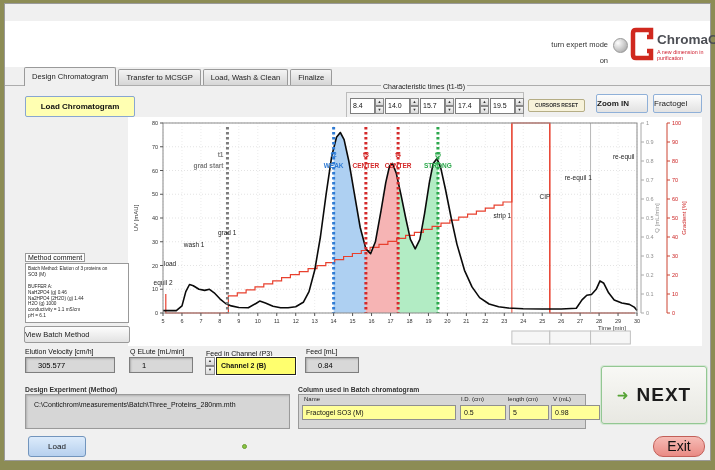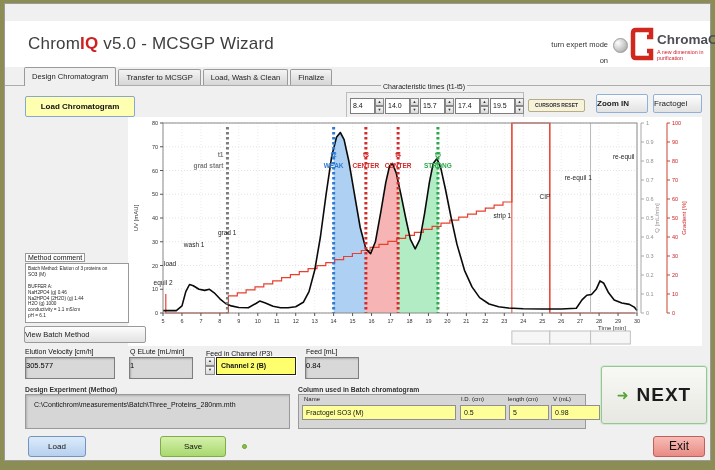--- a/index.html
+++ b/index.html
@@ -45,36 +45,33 @@
     color:#1a1a1a;text-align:left;}
   .sunken{background:#d8d8d8;border:1px solid #7e7e7e;box-shadow:inset 1px 1px 2px rgba(0,0,0,.22);}
   .grouplabel{font-size:7px;color:#222;background:#f0f0f0;padding:0 2px;}
   .spin{display:flex;}
   .spinval{width:21px;height:14px;background:#fff;border:1px solid #7e7e7e;font-size:7px;
     line-height:13px;padding-left:2px;color:#111;}
   .spinbtns{width:9px;height:14px;display:flex;flex-direction:column;}
   .spinbtns span{flex:1;font-size:4px;line-height:6px;text-align:center;color:#333;
     background:linear-gradient(#f6f6f6,#d8d8d8);border:1px solid #8a8a8a;}
   .plabel{font-size:7px;color:#111;}
-  .pfield{height:22px;font-size:7.5px;line-height:16px;padding-left:0;color:#000;}
+  .pfield{height:16px;font-size:7.5px;line-height:16px;padding-left:12px;color:#000;}
   .yellowcell{background:#ffff99;border:1px solid #8f8f8f;font-size:7px;line-height:13px;padding-left:3px;color:#111;}
 
   svg text{font-family:"Liberation Sans",sans-serif;}
 </style>
 </head>
 <body>
 
 <div id="frame">
   <div id="window"></div>
 
 
   <div class="abs header">
-    <div class="apptitle">
-      <span>Chrom</span><span class="iq">IQ</span><span> v5.0 - MCSGP Wizard</span>
-    </div>
     <div class="expert">turn expert mode on</div>
     <div class="knob"></div>
     <svg class="abs" style="left:625px;top:6px" width="24" height="34" viewBox="0 0 24 34">
       <path d="M14 3 H6 Q3 3 3 6 V28 Q3 31 6 31 H14" fill="none" stroke="#d0281e" stroke-width="4.5"></path>
       <path d="M17 10 H21 V3 H14" fill="none" stroke="#d0281e" stroke-width="4.5"></path>
       <path d="M17 24 H21 V31 H14" fill="none" stroke="#d0281e" stroke-width="4.5"></path>
     </svg>
     <div class="brandname">ChromaCon</div>
     <div class="brandtag">A new dimension in purification</div>
   </div>
@@ -372,21 +369,21 @@
   <div class="abs" style="left:25px;top:253px;border:1px solid #999;background:#fff;font-size:7px;padding:0 2px;color:#111;">Method comment</div>
   <div class="abs" style="left:25px;top:263px;width:104px;height:60px;background:#fff;border:1px solid #999;font-size:4.7px;line-height:5.9px;padding:2px;color:#222;white-space:pre-line;overflow:hidden;">Batch Method: Elution of 3 proteins on
 SO3 (M)
 
 BUFFER A:
 NaH2PO4 (g) 0.46
 Na2HPO4 (2H2O) (g) 1.44
 H2O (g) 1000
 conductivity = 1.1 mS/cm
 pH = 6.1</div>
-  <div class="abs btn" style="left:24px;top:326px;width:122px;height:17px;font-size:7.5px;line-height:15px;border-color:#9a9a9a;">View Batch Method</div>
+  <div class="abs btn" style="left:24px;top:326px;width:106px;height:17px;font-size:7.5px;line-height:15px;border-color:#9a9a9a;">View Batch Method</div>
 
   <div class="abs plabel" style="left:25px;top:348px;">Elution Velocity [cm/h]</div>
   <div class="abs sunken pfield" style="left:25px;top:357px;width:90px;">305.577</div>
 
   <div class="abs plabel" style="left:130px;top:348px;">Q ELute [mL/min]</div>
   <div class="abs sunken pfield" style="left:129px;top:357px;width:64px;">1</div>
 
   <div class="abs plabel" style="left:206px;top:350px;">Feed in Channel (P3)</div>
   <div class="abs spinbtns" style="left:205px;top:357px;width:10px;height:18px;">
     <span>▲</span>
@@ -410,16 +407,15 @@
   <div class="abs yellowcell" style="left:460px;top:405px;width:46px;height:15px;">0.5</div>
   <div class="abs yellowcell" style="left:509px;top:405px;width:40px;height:15px;">5</div>
   <div class="abs yellowcell" style="left:551px;top:405px;width:49px;height:15px;">0.98</div>
 
   <div class="abs" style="left:601px;top:366px;width:106px;height:58px;background:linear-gradient(#f8f8f5,#e8e8e2);border:1px solid #93c793;border-radius:3px;box-shadow:0 0 0 1px #d5e8d5;display:flex;align-items:center;justify-content:center;gap:8px;">
     <span style="color:#56a436;font-size:14px;">➜</span>
     <span style="font-size:19px;font-weight:bold;color:#1c1c1c;letter-spacing:1px;">NEXT</span>
   </div>
 
   <div class="abs" style="left:28px;top:436px;width:58px;height:21px;background:linear-gradient(#dcebfb,#b6d0ee);border:1px solid #7295bd;border-radius:3px;font-size:8px;line-height:19px;text-align:center;color:#111;">Load</div>
-  <div class="abs" style="left:160px;top:436px;width:66px;height:21px;background:linear-gradient(#d5f0ac,#a8d96e);border:1px solid #7fae45;border-radius:3px;font-size:8px;line-height:19px;text-align:center;color:#111;">Save</div>
   <div class="abs" style="left:242px;top:444px;width:5px;height:5px;border-radius:50%;background:#86c440;border:1px solid #6b9b33;"></div>
-  <div class="abs" style="left:653px;top:436px;width:52px;height:21px;background:linear-gradient(#f6bcb6,#e98b84);border:1px solid #c25f58;border-radius:3px;font-size:12px;line-height:19px;text-align:center;color:#111;">Exit</div>
+  <div class="abs" style="left:653px;top:436px;width:52px;height:21px;background:linear-gradient(#f6bcb6,#e98b84);border:1px solid #c25f58;border-radius:10px;font-size:14px;line-height:19px;text-align:center;color:#111;">Exit</div>
 </div>
 
 </body></html>

